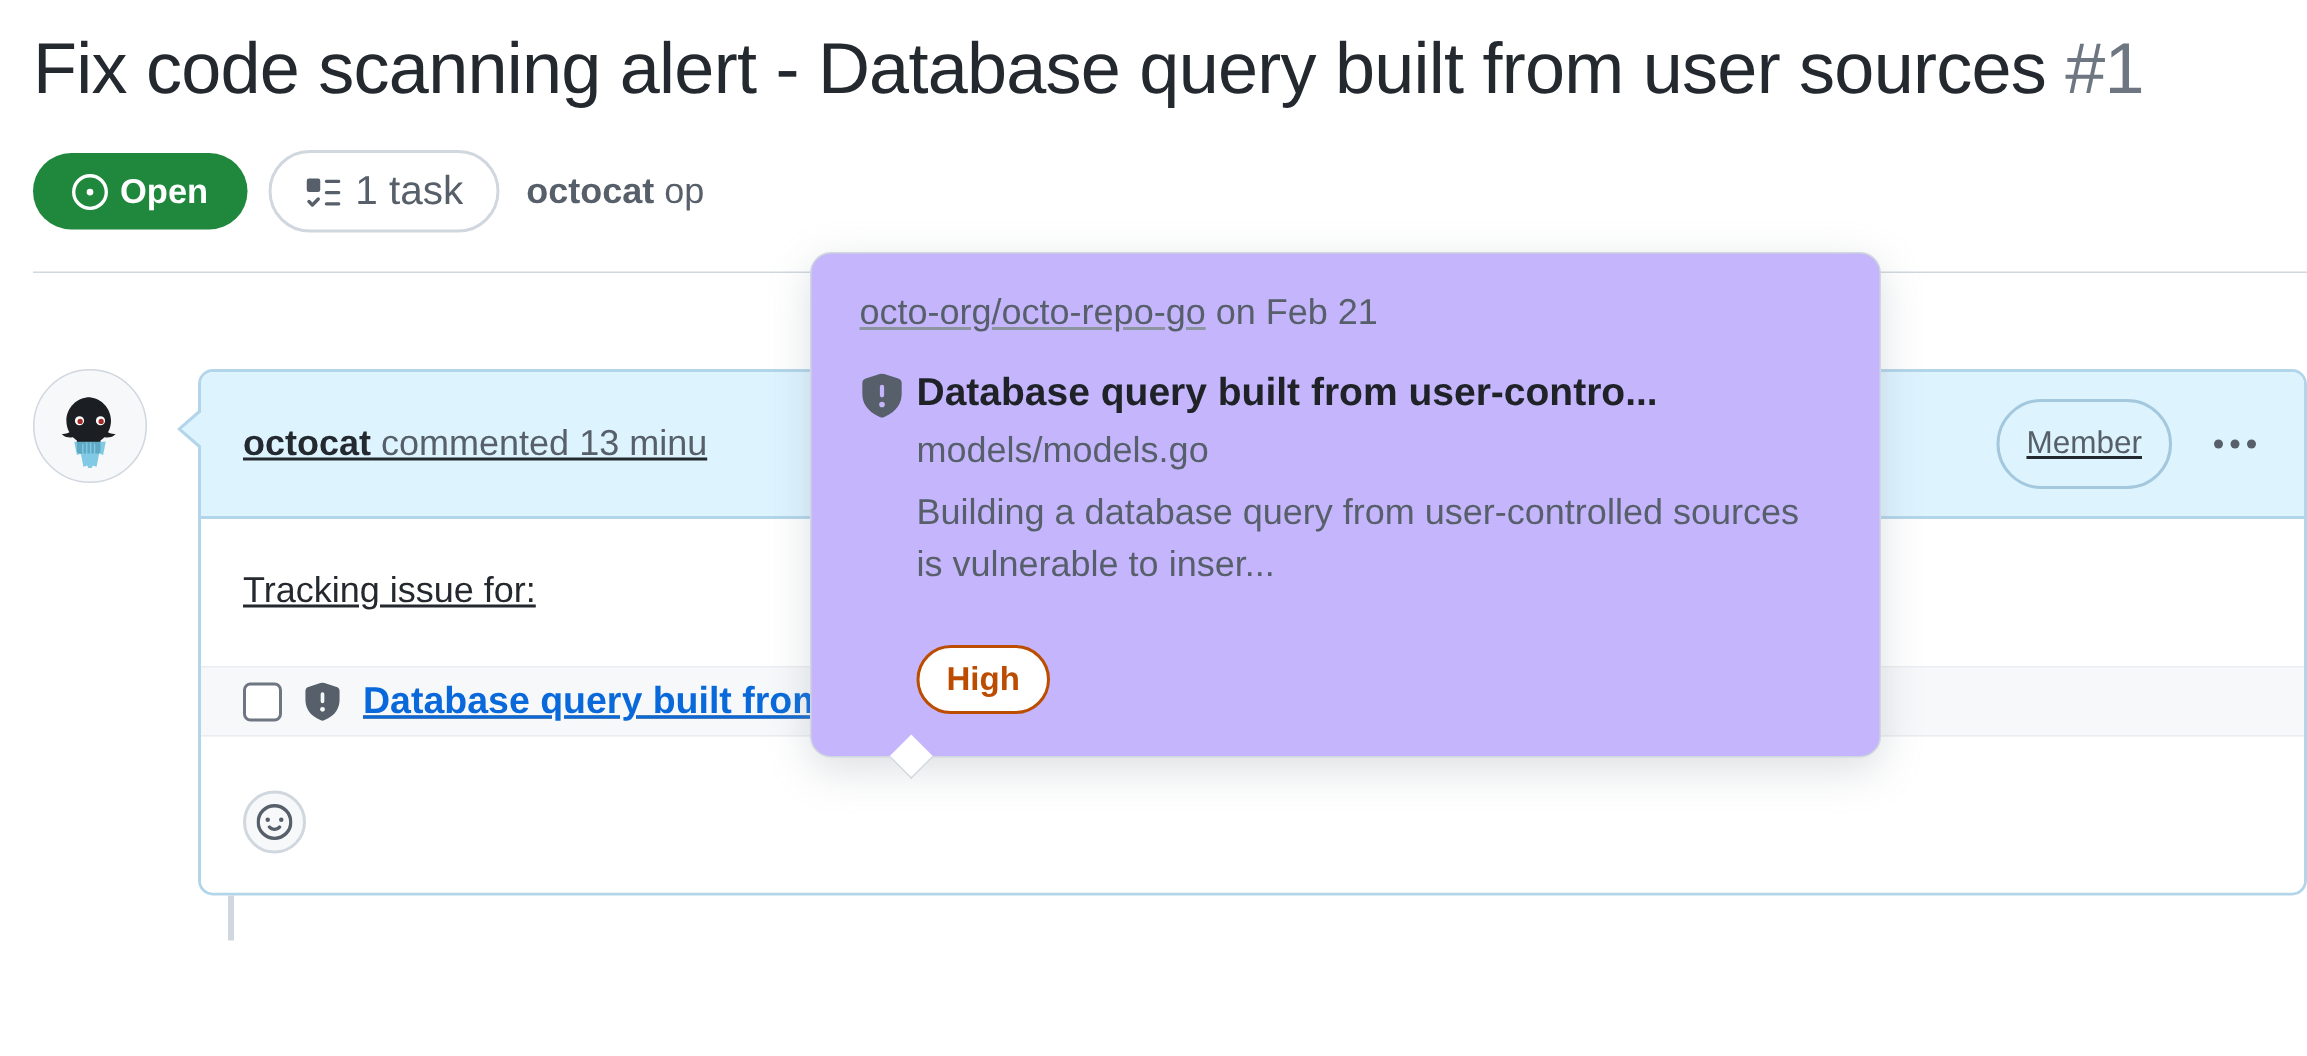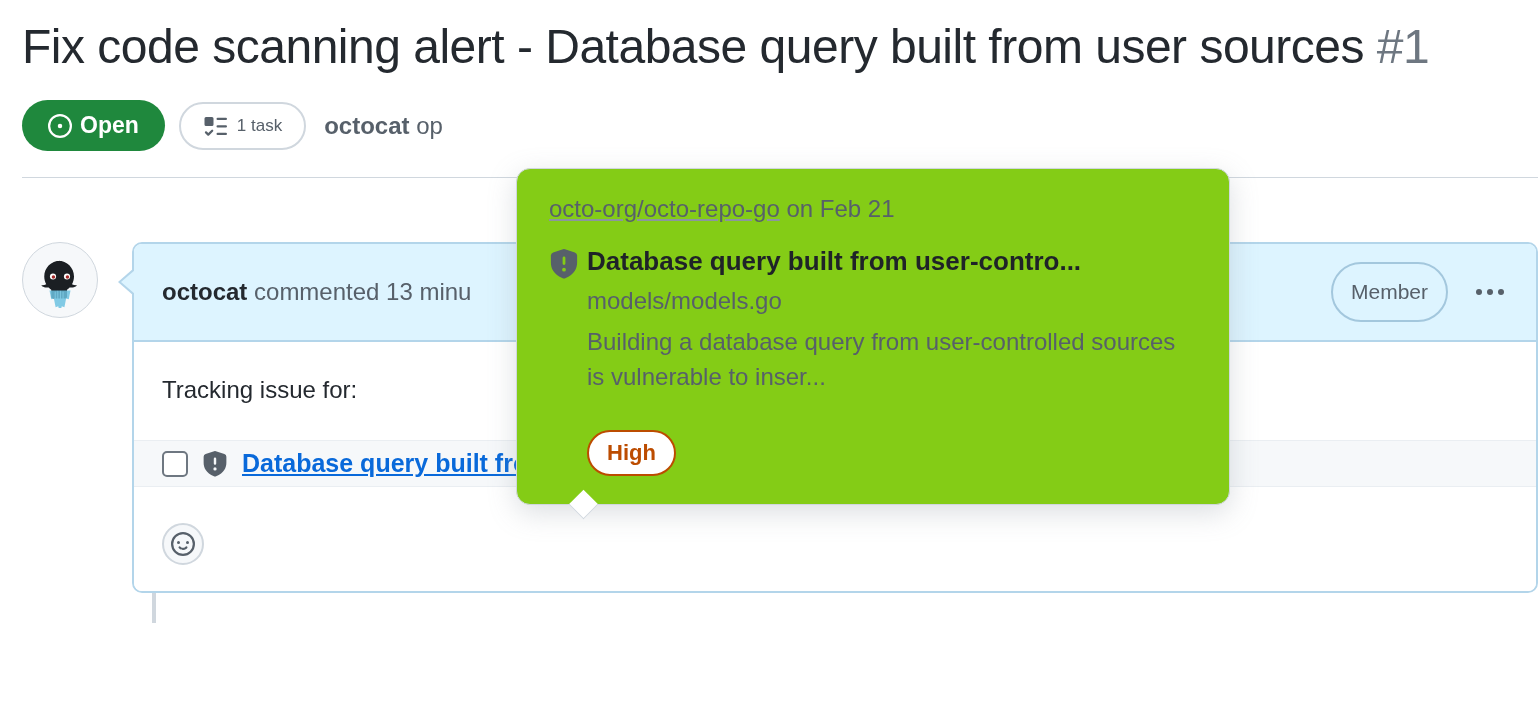--- a/index.html
+++ b/index.html
@@ -51,21 +51,21 @@
     }
     .state-badge svg {
       fill: currentColor;
     }
     .task-badge {
       display: inline-flex;
       align-items: center;
       gap: 10px;
       background: #ffffff;
       color: #57606a;
-      font-size: 17px;
+      font-size: 27px;
       font-weight: 400;
       padding: 10px 22px;
       border: 2px solid #d0d7de;
       border-radius: 999px;
     }
     .task-badge svg {
       fill: #57606a;
     }
     .meta-text {
       font-size: 24px;
@@ -97,20 +97,21 @@
     .avatar svg {
       width: 56px;
       height: 56px;
     }
     .comment-box {
       margin-left: 34px;
       flex: 1;
       border: 2px solid #b3d5ea;
       border-radius: 10px;
       position: relative;
+      text-decoration: underline;
     }
     .comment-box::before {
       content: "";
       position: absolute;
       left: -16px;
       top: 24px;
       width: 0;
       height: 0;
       border-top: 14px solid transparent;
       border-bottom: 14px solid transparent;
@@ -227,24 +228,24 @@
     .timeline-bar {
       position: absolute;
       left: 130px;
       bottom: -30px;
       width: 4px;
       height: 30px;
       background: #d0d7de;
     }
     .hovercard {
       position: absolute;
-      left: 516px;
+      left: 540px;
       top: 168px;
       width: 714px;
-      background: #84cc16;
+      background: #c4b5fd;
       border: 1px solid #d0d7de;
       border-radius: 14px;
       box-shadow: 0 8px 28px rgba(140,149,159,0.3);
       padding: 26px 32px 28px 32px;
       z-index: 10;
     }
     .hovercard::after {
       content: "";
       position: absolute;
       bottom: -11px;

